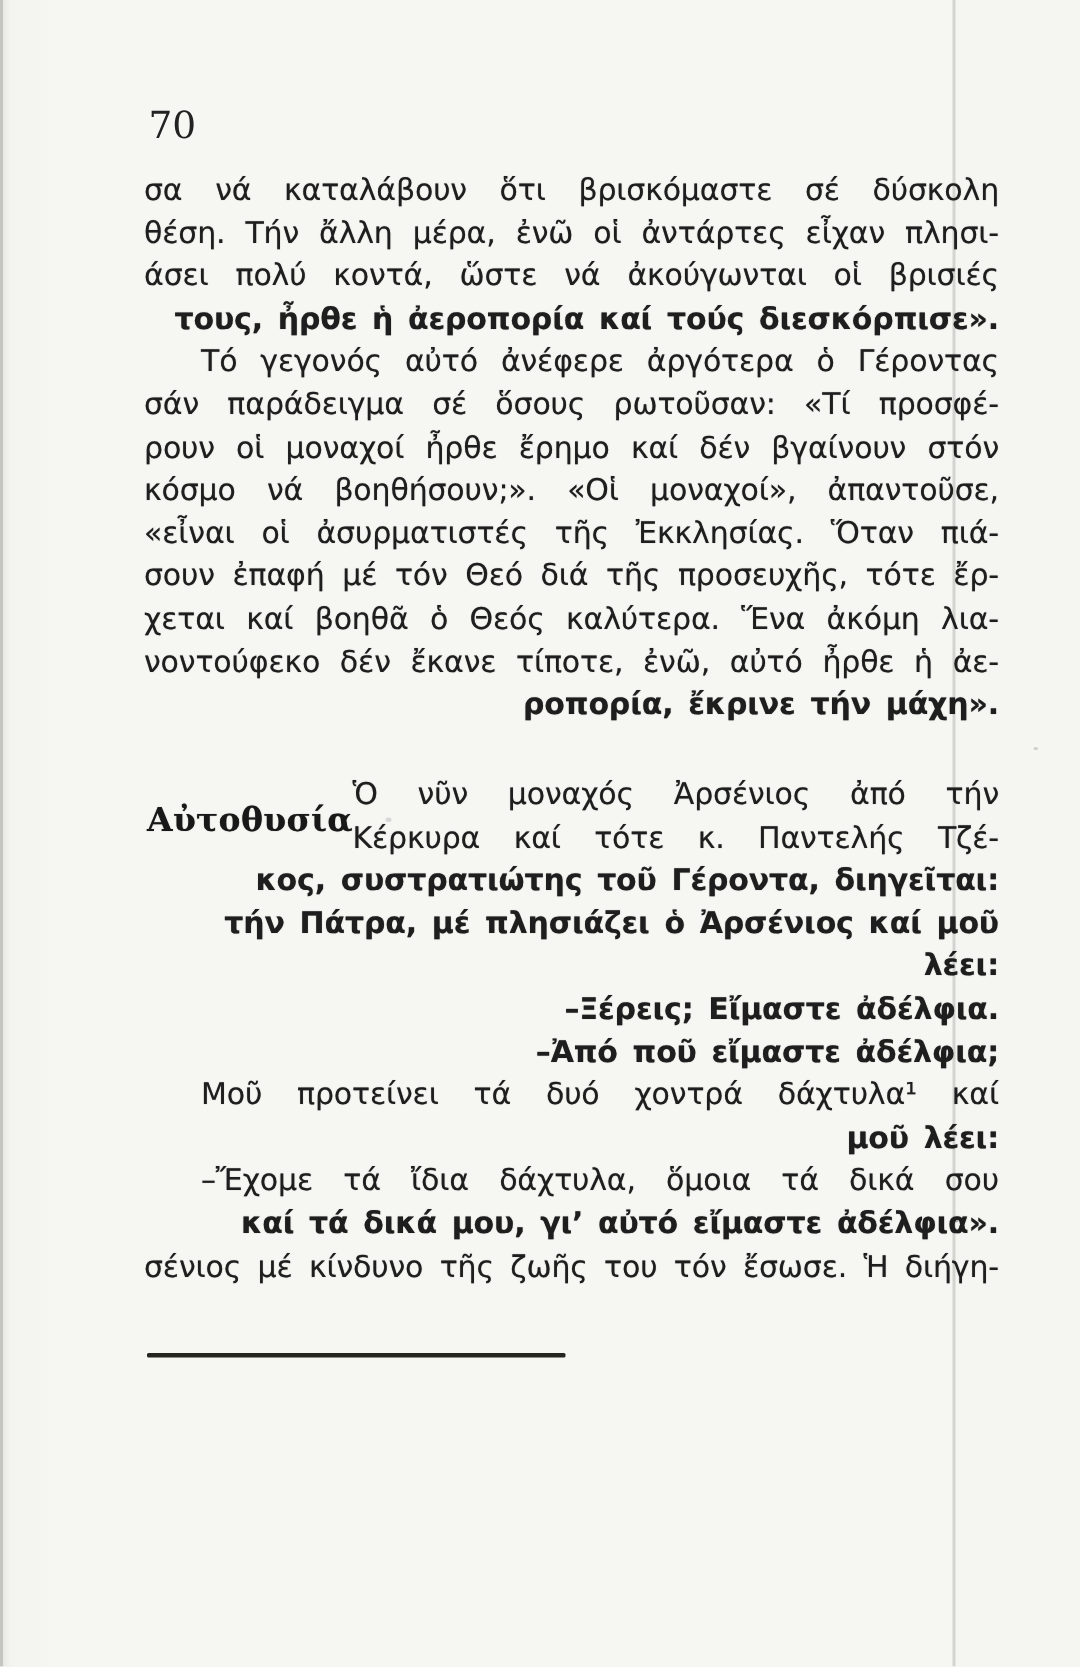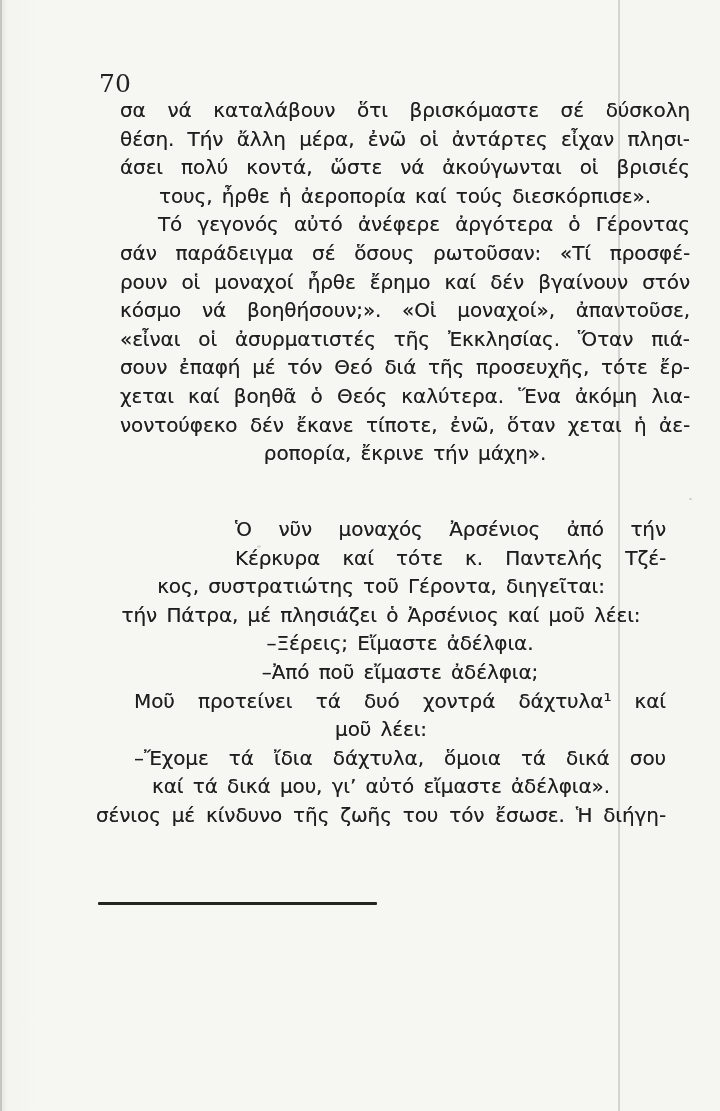--- a/index.html
+++ b/index.html
@@ -6,20 +6,21 @@
   body {
     width: 720px; height: 1111px; overflow: hidden;
     background: #f5f5f2;
     font-family: "DejaVu Sans", sans-serif;
   }
   .page {
     position: relative; width: 620px; height: 1111px;
     background:
       linear-gradient(90deg, #e3e3e0 0px, #f3f3f0 7px, #f6f6f3 40px, #f6f6f3 690px, #eaeae7 715px, #dededb 720px);
     color: #1b1b1b;
+    padding-left: 17px;
   }
   .edge-left {
     position: absolute; left: 0; top: 0; width: 2px; height: 1111px;
     background: #c4c4c1;
   }
   .edge-right {
     position: absolute; right: 0; top: 0; width: 2px; height: 1111px;
     background: #d3d3d0;
   }
   .pagenum {
@@ -27,25 +28,25 @@
     font-family: "DejaVu Serif", serif;
     font-size: 25px; line-height: 28px; color: #222;
   }
   .textcol {
     position: absolute; left: 96px; width: 570px;
     font-size: 20px; line-height: 28.6px;
     letter-spacing: -0.1px;
     color: #1e1e1e;
     text-shadow: 0 0 0.6px rgba(25,25,25,0.55);
   }
-  .bodytext   { top: 96px; margin-left: 24px; }
+  .bodytext   { top: 112px; }
   .sectiontext{ top: 515px; }
   .ln { min-height: 28.6px; }
   .j { text-align: justify; text-align-last: justify; }
-  .l { text-align: center; word-spacing: 3px; }
+  .l { text-align: right; word-spacing: 3px; font-weight: bold; }
   .ind  { text-indent: 38px; }
   .side { padding-left: 139px; }
   .find { text-indent: 22px; }
   .label {
     position: absolute; left: 98px; top: 535px;
     font-family: "DejaVu Serif", serif;
     font-weight: bold; font-size: 22px; line-height: 24px;
     letter-spacing: 0.2px; color: #181818;
     text-shadow: 0 0 0.6px rgba(20,20,20,0.6);
   }
@@ -88,24 +89,25 @@
     <div class="ln j">θέση. Τήν ἄλλη μέρα, ἐνῶ οἱ ἀντάρτες εἶχαν πλησι-</div>
     <div class="ln j">άσει πολύ κοντά, ὥστε νά ἀκούγωνται οἱ βρισιές</div>
     <div class="ln l">τους, ἦρθε ἡ ἀεροπορία καί τούς διεσκόρπισε».</div>
     <div class="ln j ind">Τό γεγονός αὐτό ἀνέφερε ἀργότερα ὁ Γέροντας</div>
     <div class="ln j">σάν παράδειγμα σέ ὅσους ρωτοῦσαν: «Τί προσφέ-</div>
     <div class="ln j">ρουν οἱ μοναχοί ἦρθε ἔρημο καί δέν βγαίνουν στόν</div>
     <div class="ln j">κόσμο νά βοηθήσουν;». «Οἱ μοναχοί», ἀπαντοῦσε,</div>
     <div class="ln j">«εἶναι οἱ ἀσυρματιστές τῆς Ἐκκλησίας. Ὅταν πιά-</div>
     <div class="ln j">σουν ἐπαφή μέ τόν Θεό διά τῆς προσευχῆς, τότε ἔρ-</div>
     <div class="ln j">χεται καί βοηθᾶ ὁ Θεός καλύτερα. Ἕνα ἀκόμη λια-</div>
-    <div class="ln j">νοντούφεκο δέν ἔκανε τίποτε, ἐνῶ, ὅταν χεται ἡ ἀε-</div>
+    <div class="ln j">νοντούφεκο δέν ἔκανε τίποτε, ἐνῶ, αὐτό ἦρθε ἡ ἀε-</div>
     <div class="ln l">ροπορία, ἔκρινε τήν μάχη».</div>
   </div>
 
+  <div class="label">Αὐτοθυσία</div>
 
   <div class="textcol sectiontext">
     <div class="ln j side">Ὁ νῦν μοναχός Ἀρσένιος ἀπό τήν</div>
     <div class="ln j side">Κέρκυρα καί τότε κ. Παντελής Τζέ-</div>
     <div class="ln l">κος, συστρατιώτης τοῦ Γέροντα, διηγεῖται:</div>
     <div class="ln l">τήν Πάτρα, μέ πλησιάζει ὁ Ἀρσένιος καί μοῦ λέει:</div>
     <div class="ln l ind">–Ξέρεις; Εἴμαστε ἀδέλφια.</div>
     <div class="ln l ind">–Ἀπό ποῦ εἴμαστε ἀδέλφια;</div>
     <div class="ln j ind">Μοῦ προτείνει τά δυό χοντρά δάχτυλα¹ καί</div>
     <div class="ln l">μοῦ λέει:</div>

